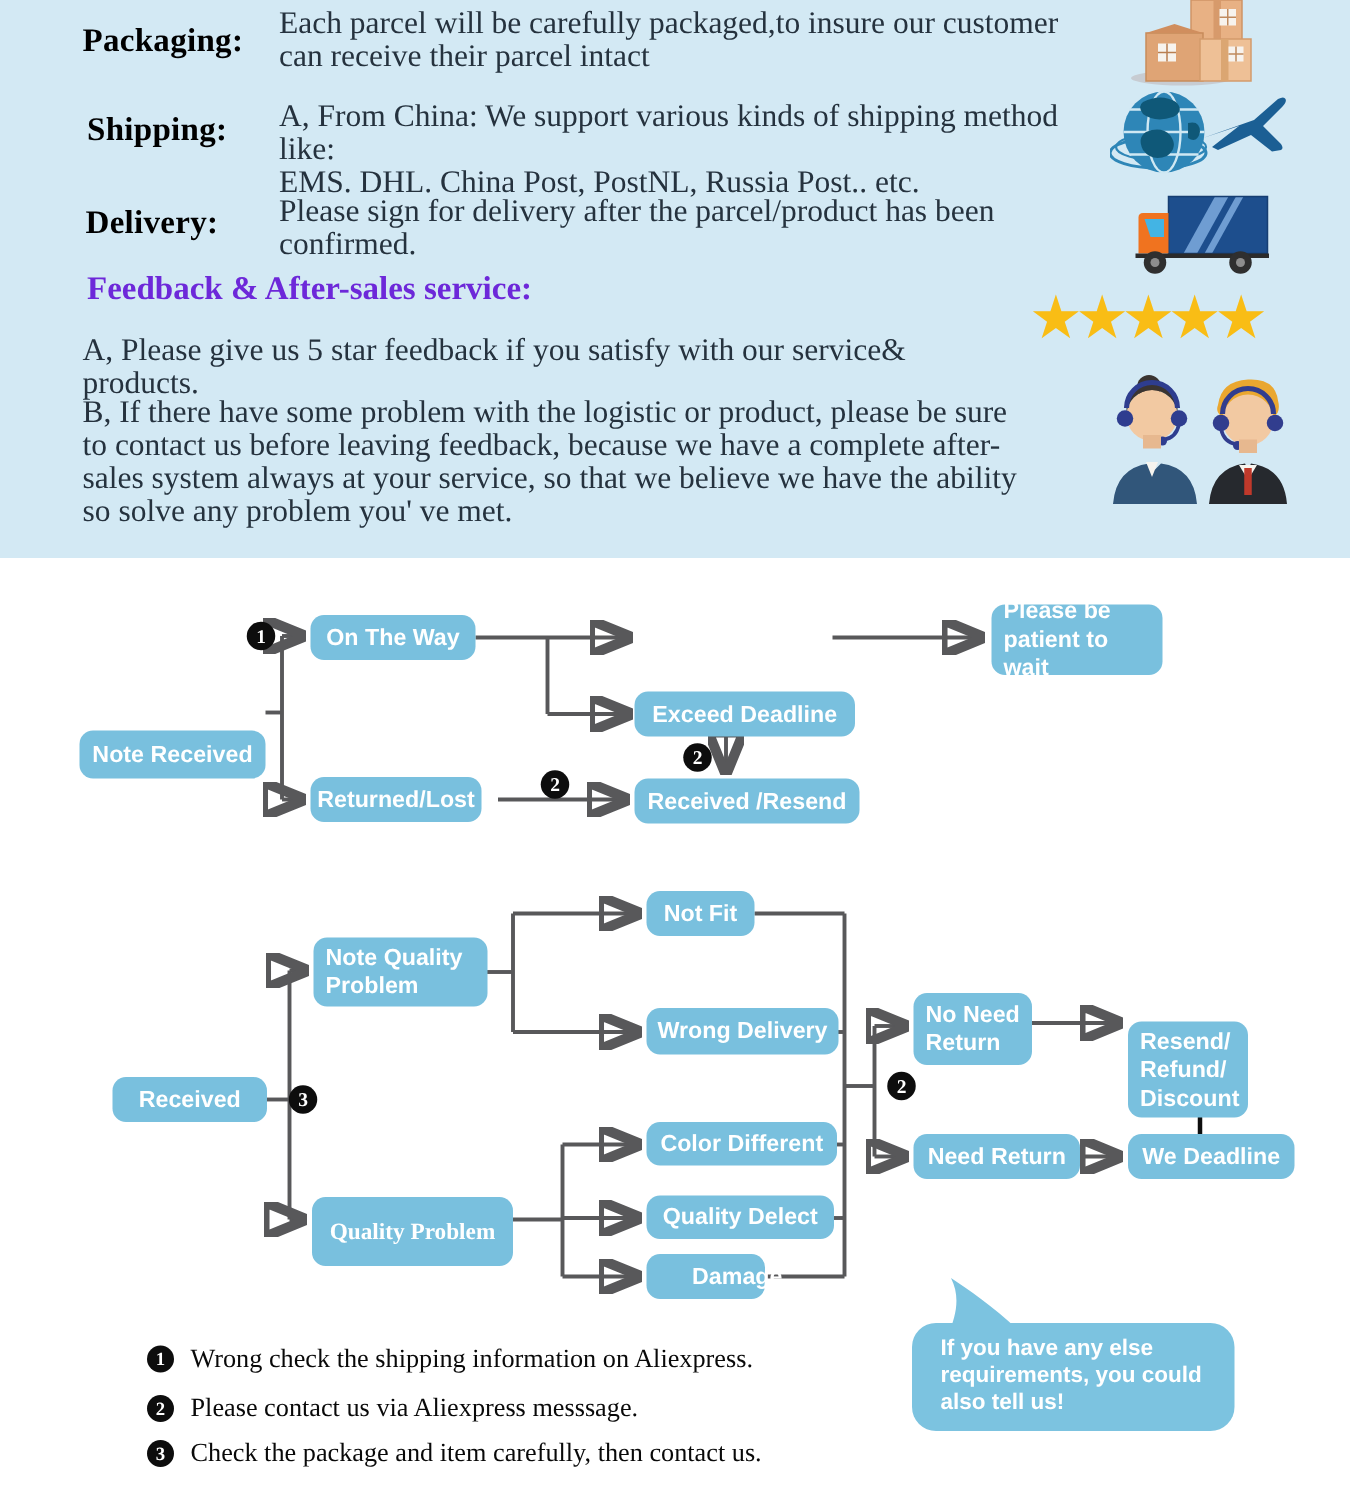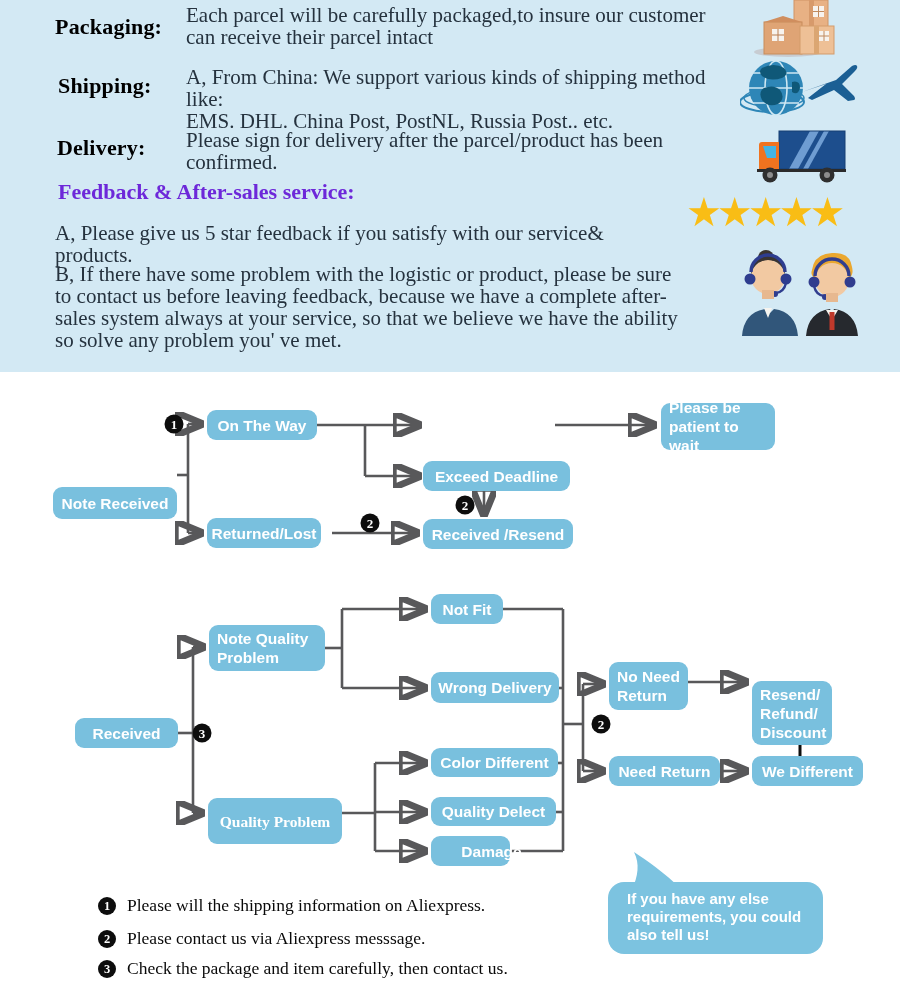--- a/index.html
+++ b/index.html
@@ -191,28 +191,28 @@
   <div class="fbox ml" style="left:209px;top:253px;width:116px;height:46px;">Note Quality Problem</div>
   <div class="fbox" style="left:208px;top:426px;width:134px;height:46px;font-family:Liberation Serif, serif;">Quality Problem</div>
   <div class="fbox" style="left:431px;top:222px;width:72px;height:30px;">Not Fit</div>
   <div class="fbox" style="left:431px;top:300px;width:128px;height:31px;">Wrong Delivery</div>
   <div class="fbox" style="left:431px;top:376px;width:127px;height:29px;">Color Different</div>
   <div class="fbox" style="left:431px;top:425px;width:125px;height:29px;">Quality Delect</div>
   <div class="fbox" style="left:431px;top:464px;width:79px;height:30px;padding-left:42px;">Damage</div>
   <div class="fbox ml" style="left:609px;top:290px;width:79px;height:48px;">No Need Return</div>
   <div class="fbox" style="left:609px;top:384px;width:111px;height:30px;">Need Return</div>
   <div class="fbox ml" style="left:752px;top:273px;width:80px;height:64px;margin-top:36px;">Resend/ Refund/ Discount</div>
-  <div class="fbox" style="left:752px;top:384px;width:111px;height:30px;">We Different</div>
+  <div class="fbox" style="left:752px;top:384px;width:111px;height:30px;">We Deadline</div>
 
   <div class="badge" style="left:202px;top:361px;">3</div>
   <div class="badge" style="left:601px;top:352px;">2</div>
 
   <div class="note-row" style="left:98px;top:523px;">
     <div class="note-num">1</div>
-    <div class="note-text">Please will the shipping information on Aliexpress.</div>
+    <div class="note-text">Wrong check the shipping information on Aliexpress.</div>
   </div>
   <div class="note-row" style="left:98px;top:556px;">
     <div class="note-num">2</div>
     <div class="note-text">Please contact us via Aliexpress messsage.</div>
   </div>
   <div class="note-row" style="left:98px;top:586px;">
     <div class="note-num">3</div>
     <div class="note-text">Check the package and item carefully, then contact us.</div>
   </div>
 

